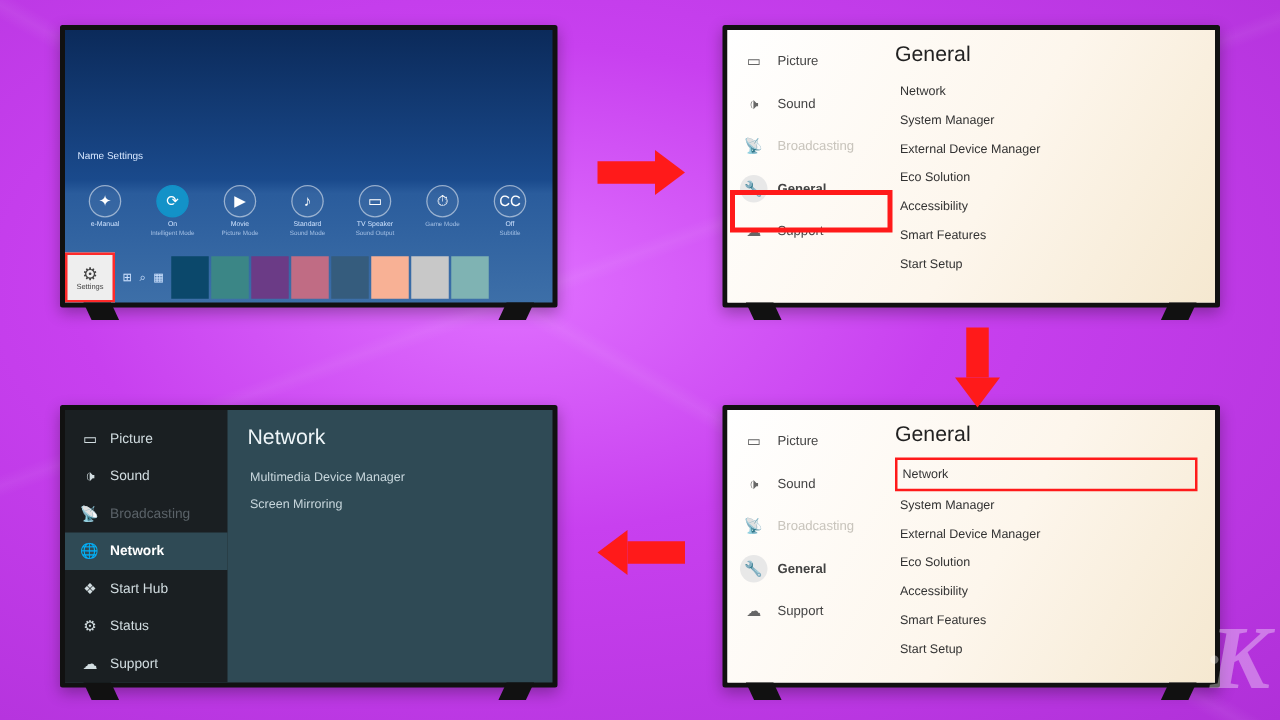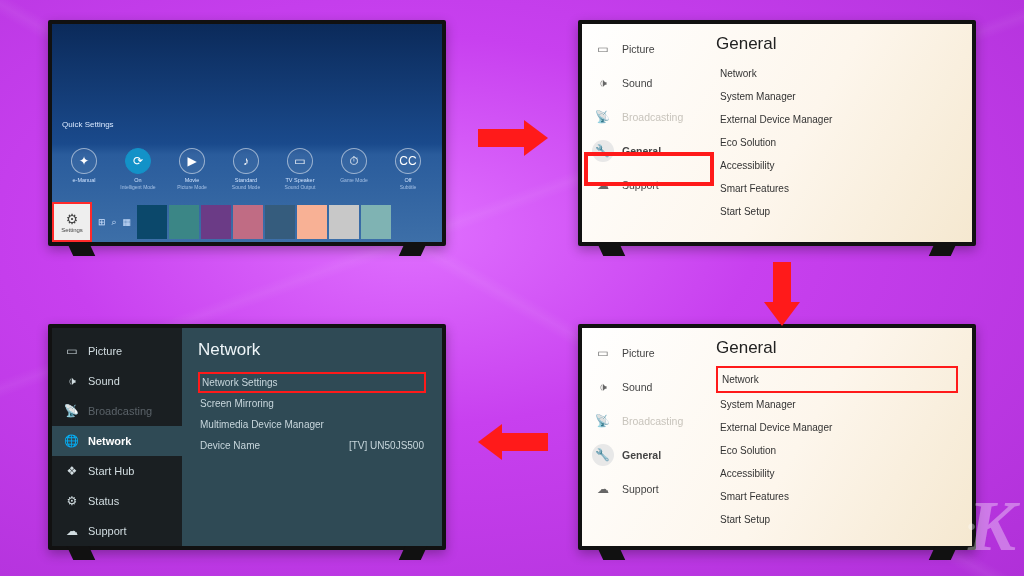--- a/index.html
+++ b/index.html
@@ -138,21 +138,21 @@
     letter-spacing:-4px;
   }
   .wm::before { content:"."; font-size:40px; vertical-align:20px; margin-right:-6px; }
 </style>
 </head>
 <body>
 
 <div id="tv1" class="tv">
   <div class="screen">
     <div class="qs-bar">
-      <div class="qs-title">Quick Settings</div>
+      <div class="qs-title">Name Settings</div>
       <div class="qs-items" id="qs-items">
           <div class="qs-item">
             <div class="circ">✦</div>
     <div class="lbl">e-Manual</div>
     <div class="sub"></div>
           </div>
           <div class="qs-item hi">
             <div class="circ">⟳</div>
     <div class="lbl">On</div>
     <div class="sub">Intelligent Mode</div>
@@ -321,32 +321,25 @@
     <span>Status</span>
         </div>
         <div class="ds-item">
           <span class="ico">☁</span>
     <span>Support</span>
         </div>
       </div>
     <div class="dark-main">
       <div class="dm-title">Network</div>
       <div id="tv4-opts">
-          <div class="dm-opt hl">
-            <span>Network Settings</span>
+          <div class="dm-opt">
+            <span>Multimedia Device Manager</span>
           </div>
           <div class="dm-opt">
             <span>Screen Mirroring</span>
-          </div>
-          <div class="dm-opt">
-            <span>Multimedia Device Manager</span>
-          </div>
-          <div class="dm-opt">
-            <span>Device Name</span>
-            <span>[TV] UN50JS500</span>
           </div>
         </div>
     </div>
   </div>
   <div class="stand-l"></div>
     <div class="stand-r"></div>
 </div>
 
 <div class="arrow right" style="left:478px; top:120px;">
   <div class="shaft"></div>

